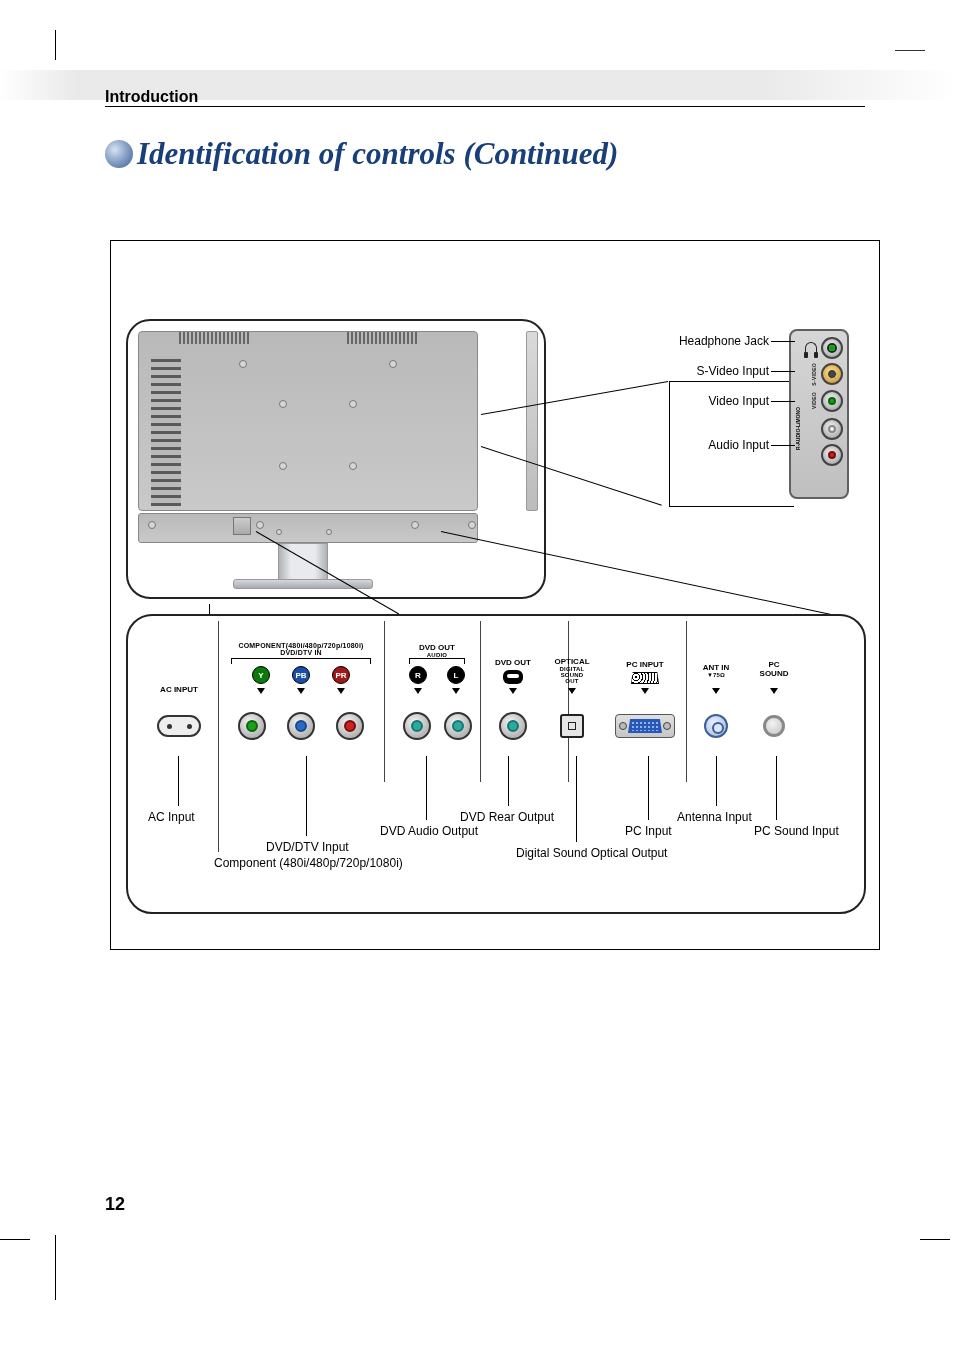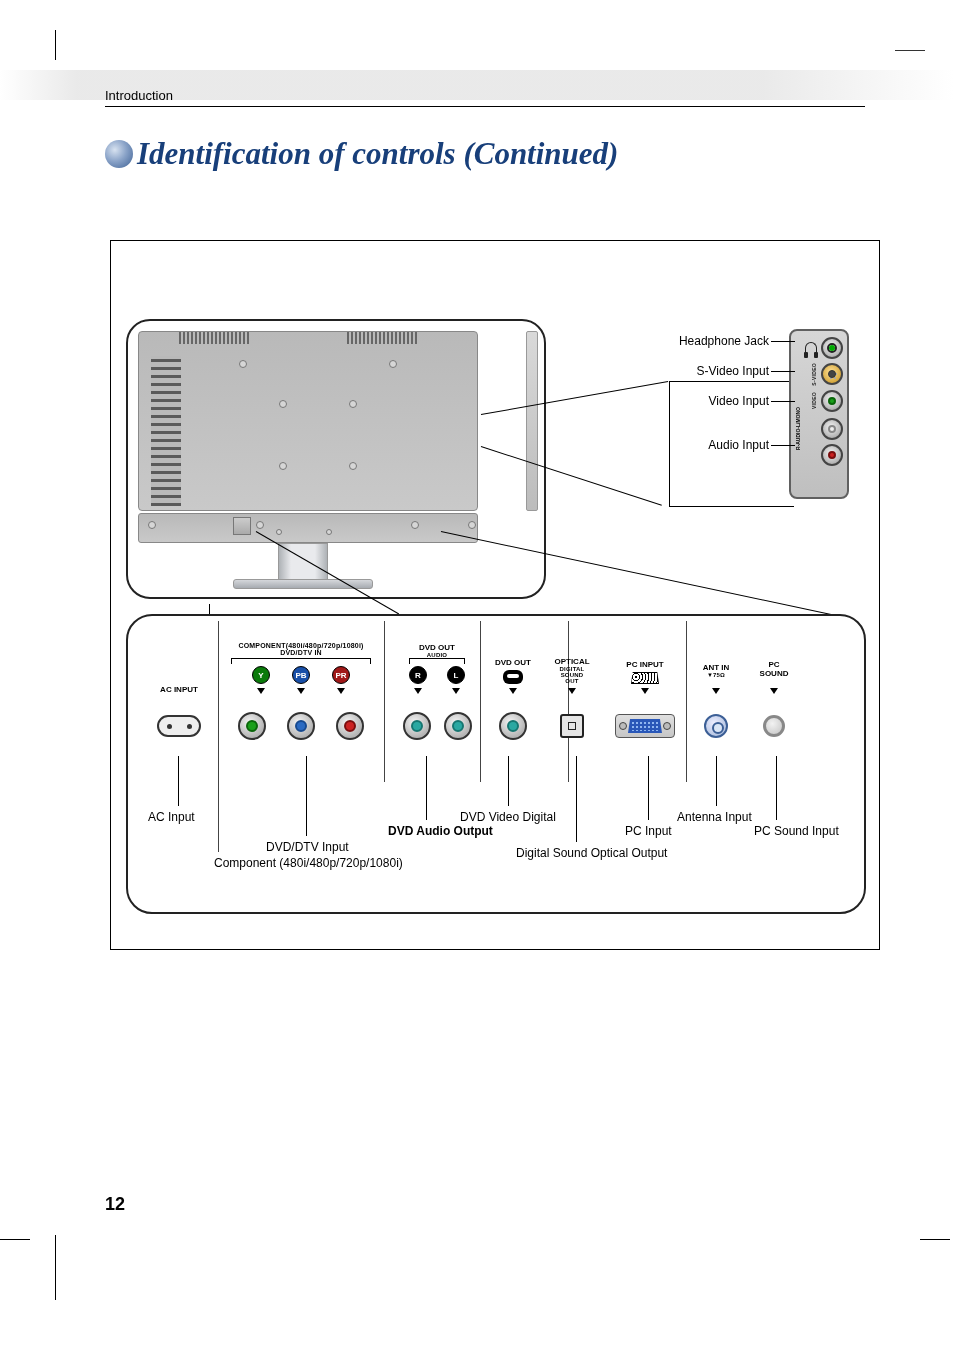--- a/index.html
+++ b/index.html
@@ -30,22 +30,22 @@
   .crop-tl { position: absolute; left: 0; top: 0; width: 30px; height: 30px; border-left: 1px solid #000; }
   .crop-tr { position: absolute; right: -30px; top: 20px; width: 30px; height: 30px; border-top: 1px solid #333; }
   .crop-blA { position: absolute; left: -55px; bottom: 60px; width: 30px; height: 1px; background: #000; }
   .crop-blB { position: absolute; left: 0; bottom: 0; width: 1px; height: 65px; background: #000; }
   .crop-brA { position: absolute; right: -55px; bottom: 60px; width: 30px; height: 1px; background: #000; }
 
   .section-label {
     position: absolute;
     left: 50px;
     top: 58px;
-    font-size: 13px;
-    font-weight: normal;
+    font-size: 16px;
+    font-weight: bold;
   }
   .section-rule {
     position: absolute;
     left: 50px;
     top: 76px;
     width: 760px;
     height: 1px;
     background: #000;
   }
   .bullet {
@@ -509,24 +509,24 @@
 
       <div class="lower-labels">
         <div class="lead-v" style="left:50px; top:0; height:50px;"></div>
         <div class="lbl" style="left:20px; top:54px;">AC Input</div>
 
         <div class="lead-v" style="left:178px; top:0; height:80px;"></div>
         <div class="lbl" style="left:138px; top:84px;">DVD/DTV Input</div>
         <div class="lbl" style="left:78px; top:100px;margin-left:8px;">Component (480i/480p/720p/1080i)</div>
 
         <div class="lead-v" style="left:298px; top:0; height:64px;"></div>
-        <div class="lbl" style="left:260px; top:68px;font-weight:bold;">DVD Audio Output</div>
+        <div class="lbl" style="left:252px; top:68px;">DVD Audio Output</div>
 
         <div class="lead-v" style="left:380px; top:0; height:50px;"></div>
-        <div class="lbl" style="left:332px; top:54px;">DVD Video Digital</div>
+        <div class="lbl" style="left:332px; top:54px;">DVD Rear Output</div>
 
         <div class="lead-v" style="left:448px; top:0; height:86px;"></div>
         <div class="lbl" style="left:388px; top:90px;">Digital Sound Optical Output</div>
 
         <div class="lead-v" style="left:520px; top:0; height:64px;"></div>
         <div class="lbl" style="left:497px; top:68px;">PC Input</div>
 
         <div class="lead-v" style="left:588px; top:0; height:50px;"></div>
         <div class="lbl" style="left:549px; top:54px;">Antenna Input</div>
 

